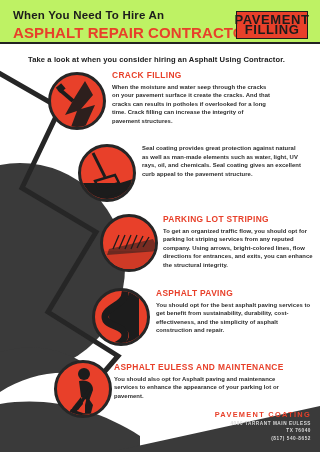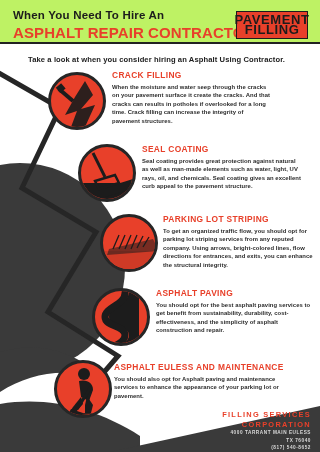--- a/index.html
+++ b/index.html
@@ -201,21 +201,20 @@
   <div class="section" style="left:0; top:142px;">
     <div class="badge" style="left:78px; top:2px; width:58px; height:58px;">
       <svg viewBox="0 0 58 58" width="58" height="58">
         <path d="M0,36 L58,36 L58,58 L0,58 Z" fill="#1c1c1c"></path>
         <path d="M20,42 L58,30 L58,40 L24,50 Z" fill="#1c1c1c"></path>
         <path d="M14,34 L34,28 L38,36 L18,42 Z" fill="none" stroke="#1c1c1c" stroke-width="2.4"></path>
         <path d="M24,30 L12,6" stroke="#1c1c1c" stroke-width="3" fill="none"></path>
       </svg>
     </div>
     <div class="txt" style="left:142px; top:2px; width:160px;">
-      <div class="sec-title">SEAL COATING</div>
       <div class="sec-body">Seal coating provides great protection against natural as well as man-made elements such as water, light, UV rays, oil, and chemicals. Seal coating gives an excellent curb appeal to the pavement structure.</div>
     </div>
   </div>
 
   <div class="section" style="left:0; top:212px;">
     <div class="badge" style="left:100px; top:2px; width:58px; height:58px;">
       <svg viewBox="0 0 58 58" width="58" height="58">
         <path d="M2,34 L56,34 L56,58 L2,58 Z" fill="#cf3a26"></path>
         <path d="M6,32 L50,22 L56,34 L4,38 Z" fill="#1c1c1c" opacity="0.55"></path>
         <g stroke="#1c1c1c" stroke-width="1.3">
@@ -263,22 +262,21 @@
       <div class="sec-title">ASPHALT EULESS AND MAINTENANCE</div>
       <div class="sec-body">You should also opt for Asphalt paving and maintenance services to enhance the appearance of your parking lot or pavement.</div>
     </div>
   </div>
 
   <div id="footer-wrap">
     <svg viewBox="0 0 320 60" width="320" height="60" style="position:absolute;left:0;top:0;">
       <path d="M110,60 L320,14 L320,60 Z" fill="#3A3A3A"></path>
     </svg>
     <div id="footer-text">
-      <div class="foot-co">FILLING SERVICES</div>
-      <div class="foot-co">CORPORATION</div>
+      <div class="foot-co">PAVEMENT COATING</div>
       <div class="foot-line">4000 TARRANT MAIN EULESS</div>
       <div class="foot-line">TX 76040</div>
       <div class="foot-line">(817) 540-8652</div>
 
     </div>
   </div>
 
 </div>
 
 </body></html>

